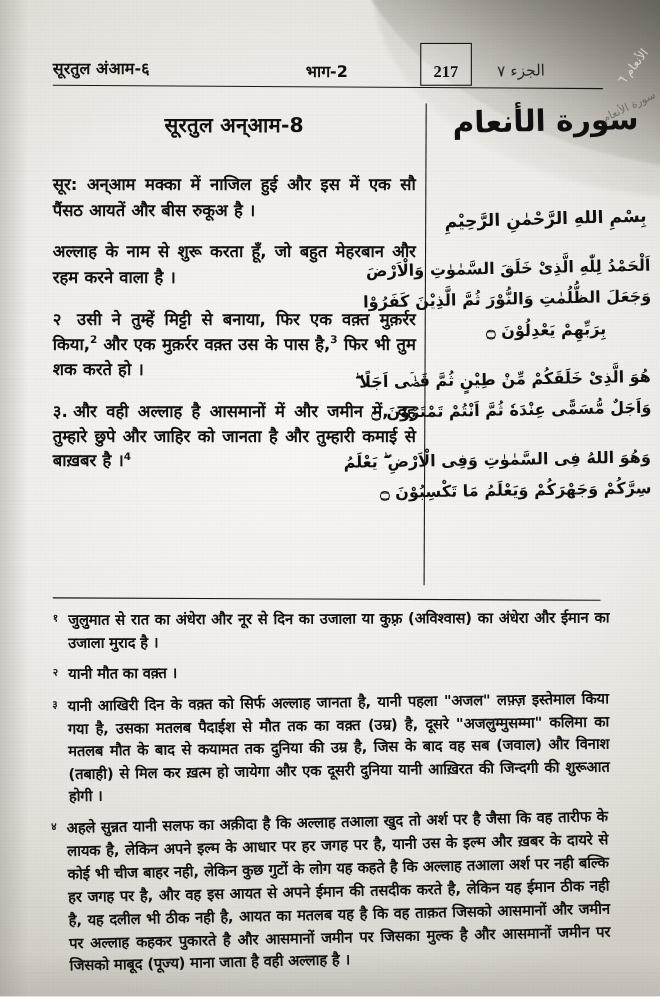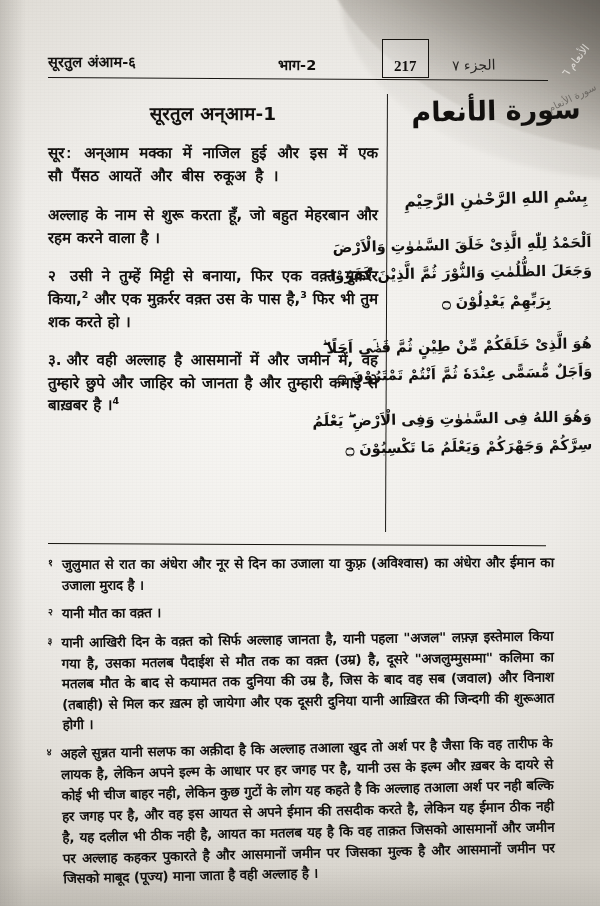--- a/index.html
+++ b/index.html
@@ -199,21 +199,21 @@
   .para {
     font-size: 15.1px;
     line-height: 1.52;
     text-align: justify;
     text-justify: inter-word;
     margin: 15px 0 0 0;
     font-weight: 600;
     letter-spacing: -.05px;
     word-spacing: .5px;
   }
-  .para.intro { margin-top: 18px; font-family: Liberation Mono, monospace; }
+  .para.intro { margin-top: 32px; }
   .para .vnum {
     font-weight: 700;
     margin-right: 5px;
   }
   .para sup {
     font-size: 9.5px;
     font-weight: 700;
     vertical-align: super;
   }
 
@@ -314,21 +314,21 @@
 
     <div class="marginalia">الأنعام ٦</div>
     <div class="marginalia2">سورة الأنعام</div>
 
     <div class="columns">
 
       <div class="col-divider"></div>
 
       <div class="col-hindi">
 
-        <div class="sura-title">सूरतुल अन्आम-1</div>
+        <div class="sura-title">सूरतुल अन्आम-8</div>
 
         <div class="para intro">सूर: अन्आम मक्का में नाजिल हुई और इस में एक सौ पैंसठ आयतें और बीस रुकूअ है ।</div>
 
         <div class="para">अल्लाह के नाम से शुरू करता हूँ, जो बहुत मेहरबान और रहम करने वाला है ।</div>
 
 
         <div class="para">
           <span class="vnum">२</span><span> उसी ने तुम्हें मिट्टी से बनाया, फिर एक वक़्त मुक़र्रर किया,</span><sup>2</sup><span> और एक मुक़र्रर वक़्त उस के पास है,</span><sup>3</sup><span> फिर भी तुम शक करते हो ।</span>
         </div>
 

